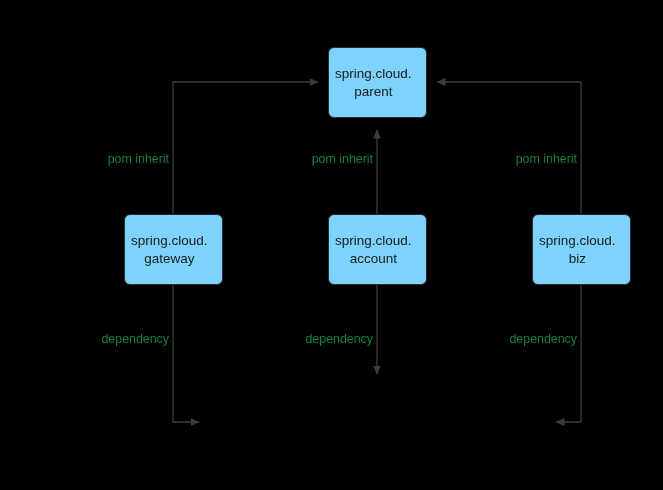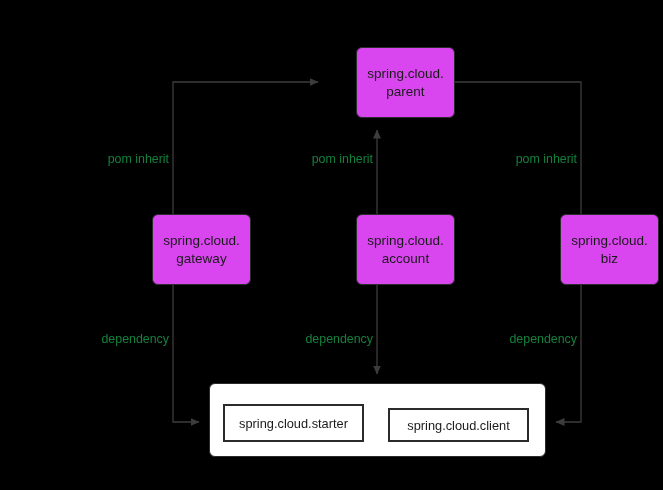--- a/index.html
+++ b/index.html
@@ -17,33 +17,31 @@
   }
   #edges {
     position: absolute;
     left: 0;
     top: 0;
     width: 663px;
     height: 490px;
   }
   .node {
     position: absolute;
-    background: #d946ef;
+    background: #7dd3fc;
     border: 1.6px solid #2b2b2b;
     border-radius: 6px;
     box-sizing: border-box;
     display: flex;
     align-items: center;
-    justify-content: center;
     text-align: center;
     color: #1a1a1a;
     font-size: 13.5px;
     line-height: 18px;
     z-index: 3;
-    margin-left: 28px;
   }
   .node-label {
     display: block;
     white-space: pre-line;
     padding: 0 6px;
   }
   .group-node {
     position: absolute;
     background: #ffffff;
     border: 1.6px solid #2b2b2b;
@@ -123,28 +121,20 @@
   <div class="node" style="left:328px; top:214px; width:99px; height:71px;">
     <span class="node-label">spring.cloud.
 account</span>
   </div>
 
   <div class="node" style="left:532px; top:214px; width:99px; height:71px;">
     <span class="node-label">spring.cloud.
 biz</span>
   </div>
 
-  <div class="group-node" style="left:209px; top:383px; width:337px; height:74px;">
-    <div class="inner-node" style="left:13px; top:20px; width:141px; height:38px;">
-      <span class="node-label">spring.cloud.starter</span>
-    </div>
-    <div class="inner-node" style="left:178px; top:24px; width:141px; height:34px;">
-      <span class="node-label">spring.cloud.client</span>
-    </div>
-  </div>
 
   <div class="edge-label" style="left:23px; top:152px; width:146px;">pom inherit</div>
 
   <div class="edge-label" style="left:227px; top:152px; width:146px;">pom inherit</div>
 
   <div class="edge-label" style="left:431px; top:152px; width:146px;">pom inherit</div>
 
   <div class="edge-label" style="left:23px; top:332px; width:146px;">dependency</div>
 
   <div class="edge-label" style="left:227px; top:332px; width:146px;">dependency</div>

